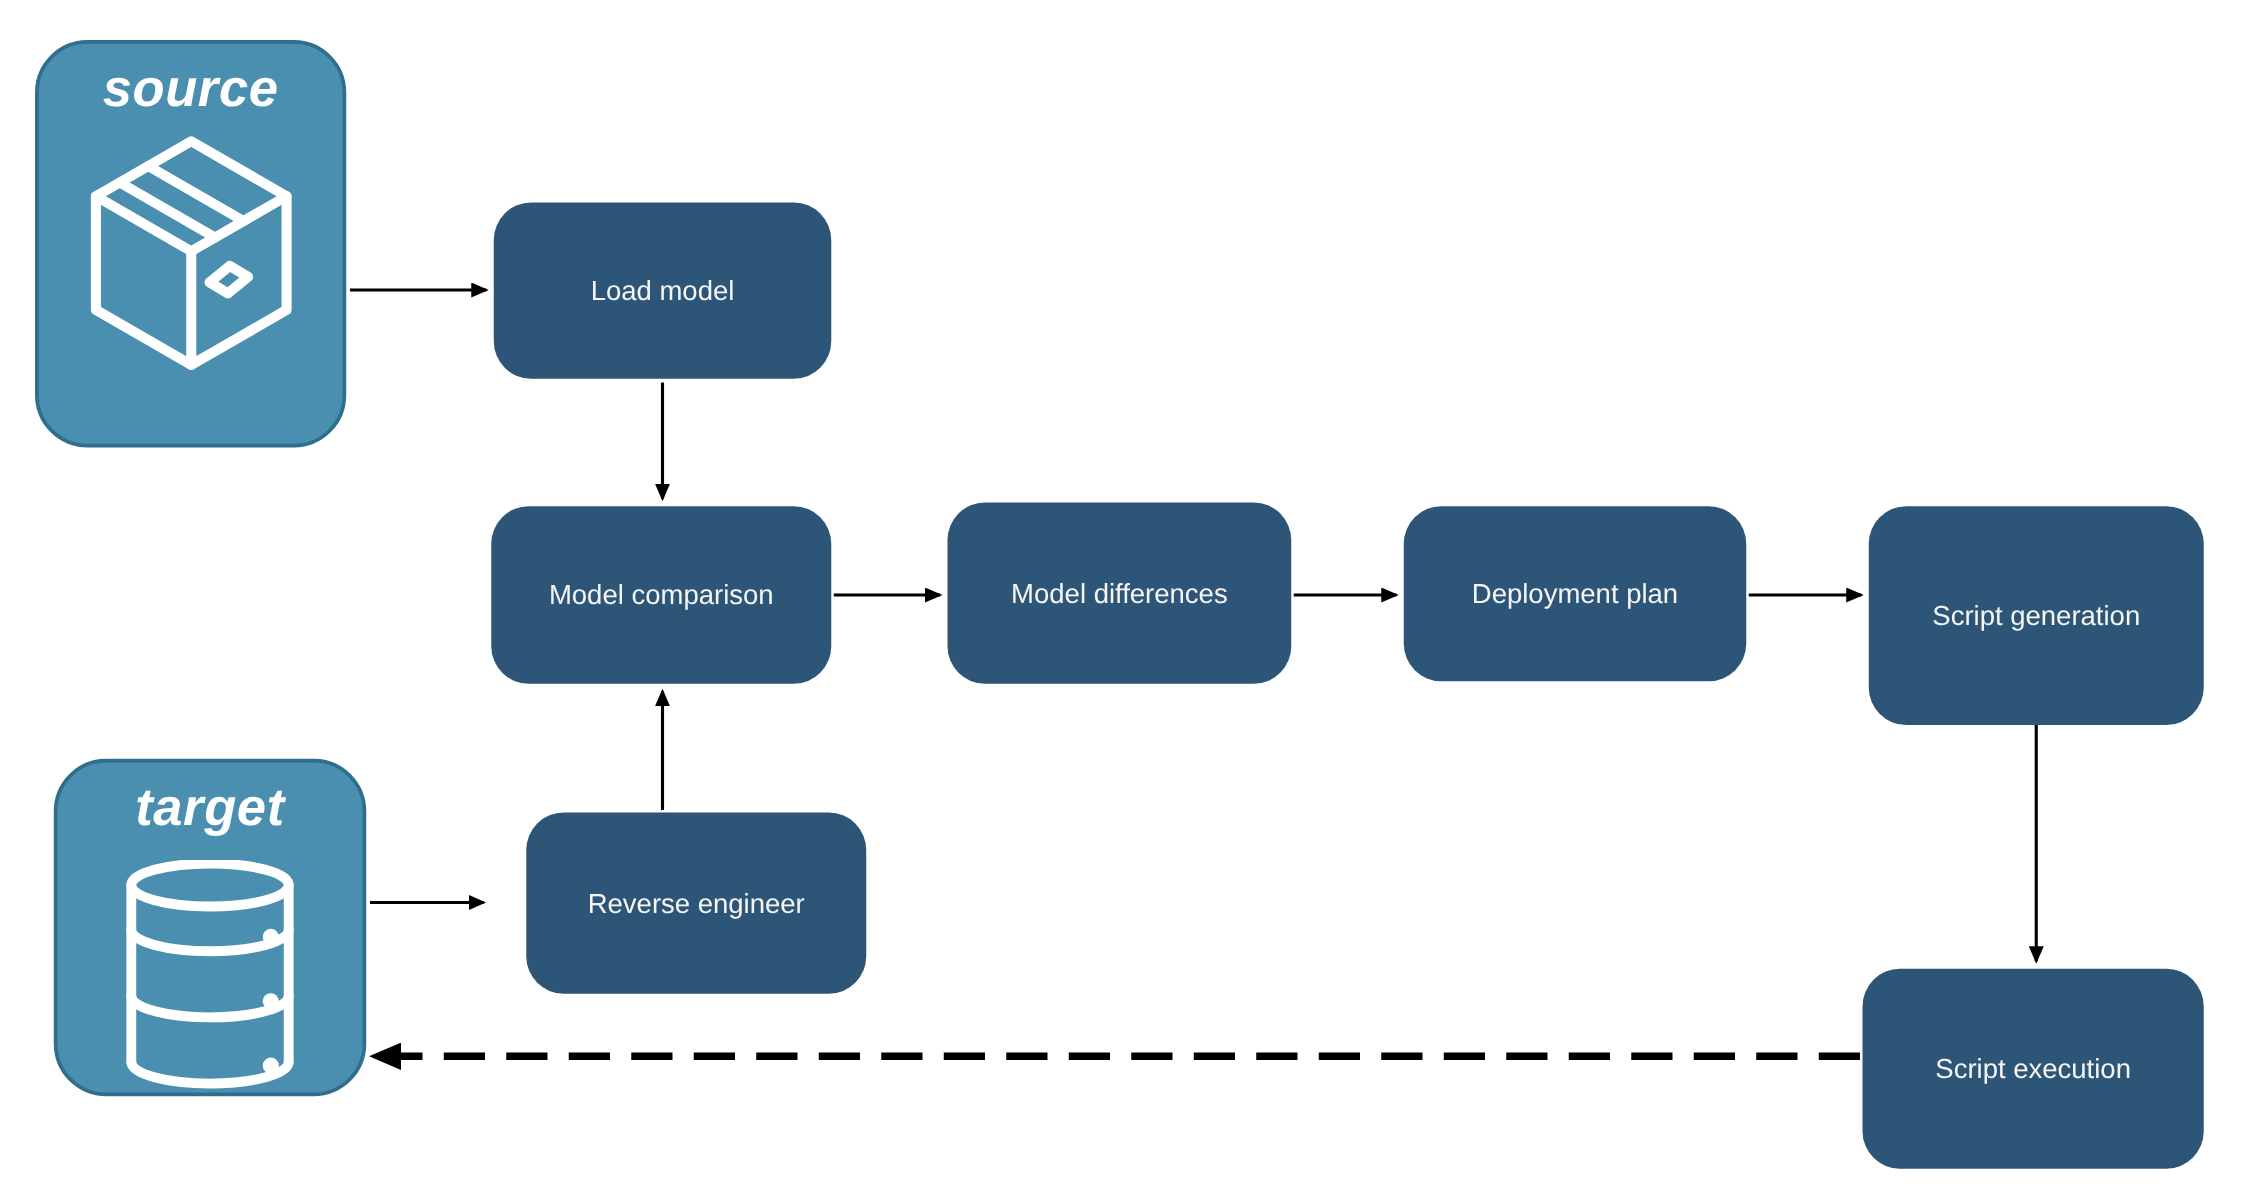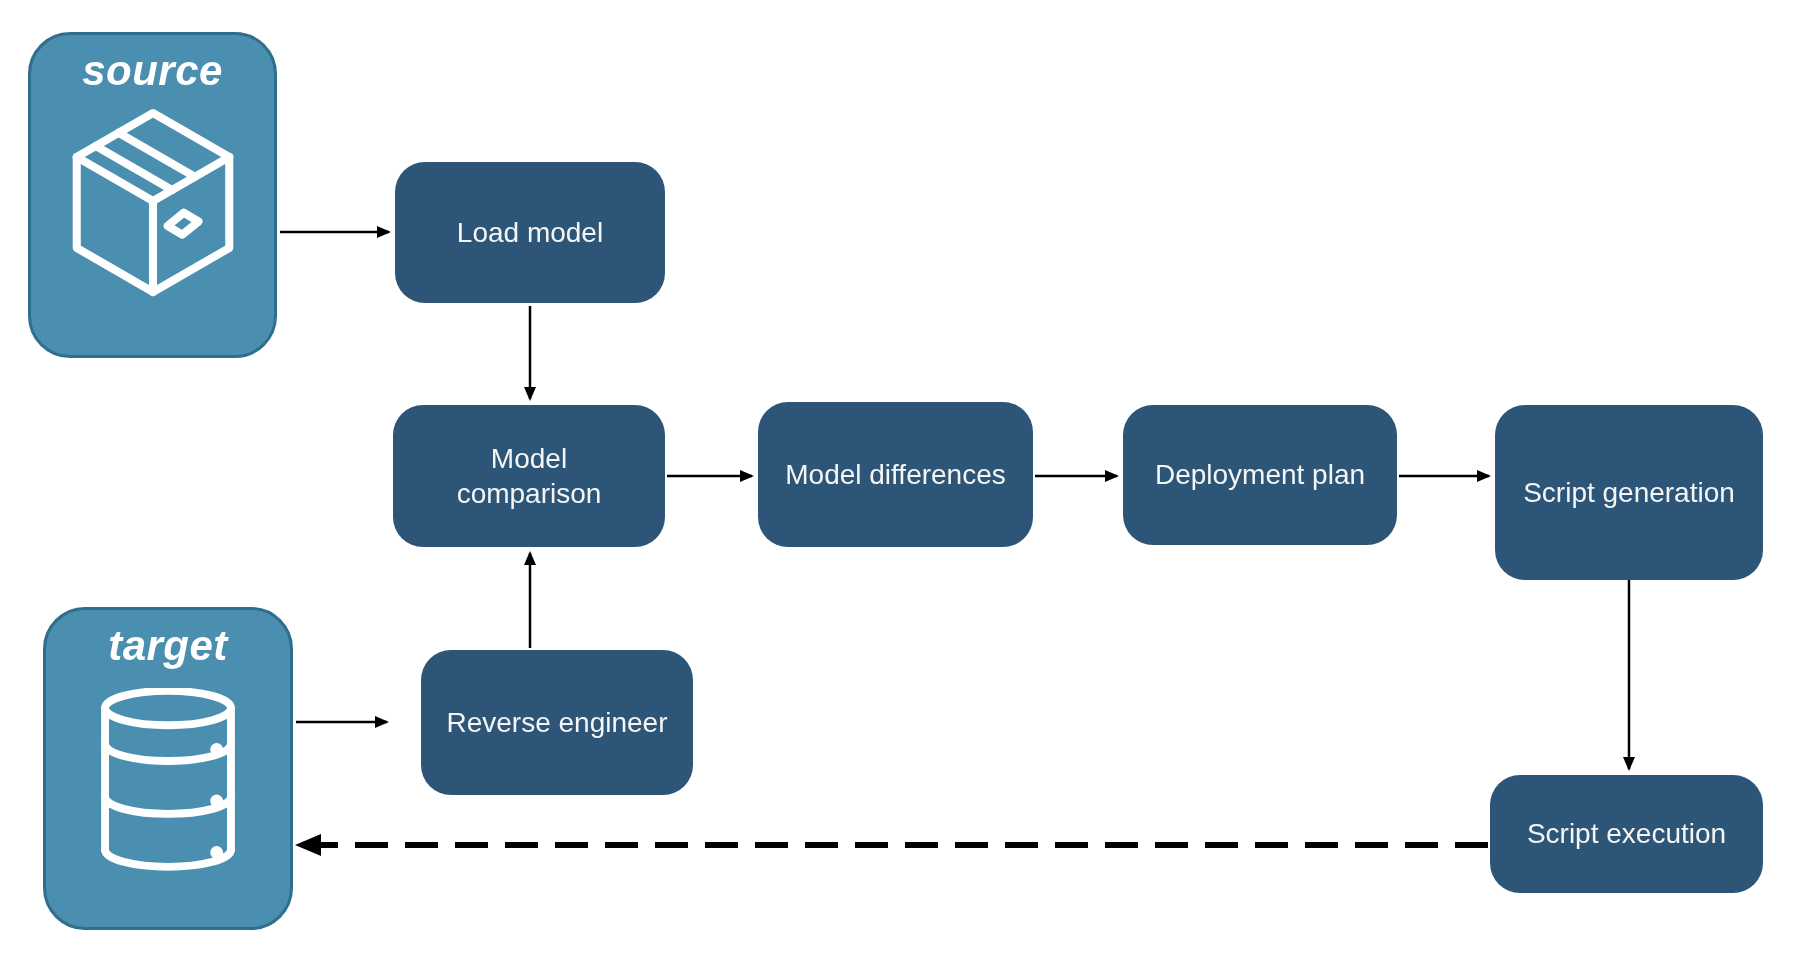--- a/index.html
+++ b/index.html
@@ -26,21 +26,21 @@
   .edges line{stroke:var(--arrow);}
   .edges .solid{stroke-width:2.5px;}
   .edges .dashed{stroke-width:6px;stroke-dasharray:33 17;}
   .node{
     position:absolute;
     background:var(--node-fill);
     color:var(--node-text);
     border-radius:30px;
     display:flex;align-items:center;justify-content:center;
     text-align:center;
-    font-size:28px;line-height:1.26;
+    font-size:22px;line-height:1.26;
     padding:0 22px;box-sizing:border-box;
   }
   .endpoint{
     position:absolute;
     background:var(--endpoint-fill);
     border:3px solid var(--endpoint-border);
     border-radius:42px;
     box-sizing:border-box;
     display:flex;flex-direction:column;align-items:center;font-style:italic;
   }
@@ -57,23 +57,23 @@
     stroke-linecap:round;stroke-linejoin:round;
   }
   .icon circle{fill:#ffffff;stroke:none;}
   
   #n-load        {left:395px; top:162px; width:270px; height:141px;}
   #n-comparison  {left:393px; top:405px; width:272px; height:142px;}
   #n-differences {left:758px; top:402px; width:275px; height:145px;}
   #n-deployment  {left:1123px;top:405px; width:274px; height:140px;}
   #n-generation  {left:1495px;top:405px; width:268px; height:175px;}
   #n-reverse     {left:373px; top:650px; width:272px; height:145px;margin-left:48px;}
-  #n-execution   {left:1490px;top:775px; width:273px; height:118px;}
+  #n-execution   {left:1490px;top:775px; width:273px; height:160px;}
   #ep-source     {left:28px;  top:32px;  width:249px; height:326px;}
-  #ep-target     {left:43px;  top:607px; width:250px; height:323px;gap:12px;}
+  #ep-target     {left:43px;  top:607px; width:250px; height:270px;gap:12px;}
 </style>
 </head>
 <body>
 
 <div class="canvas">
 
   <svg class="edges" viewBox="0 0 1800 959" xmlns="http://www.w3.org/2000/svg">
     <defs>
       <marker id="ah" viewBox="0 0 14 12" refX="12" refY="6" markerWidth="14" markerHeight="12" markerUnits="userSpaceOnUse" orient="auto">
         <path d="M0 0 L14 6 L0 12 Z" fill="var(--arrow,#000)"></path>

